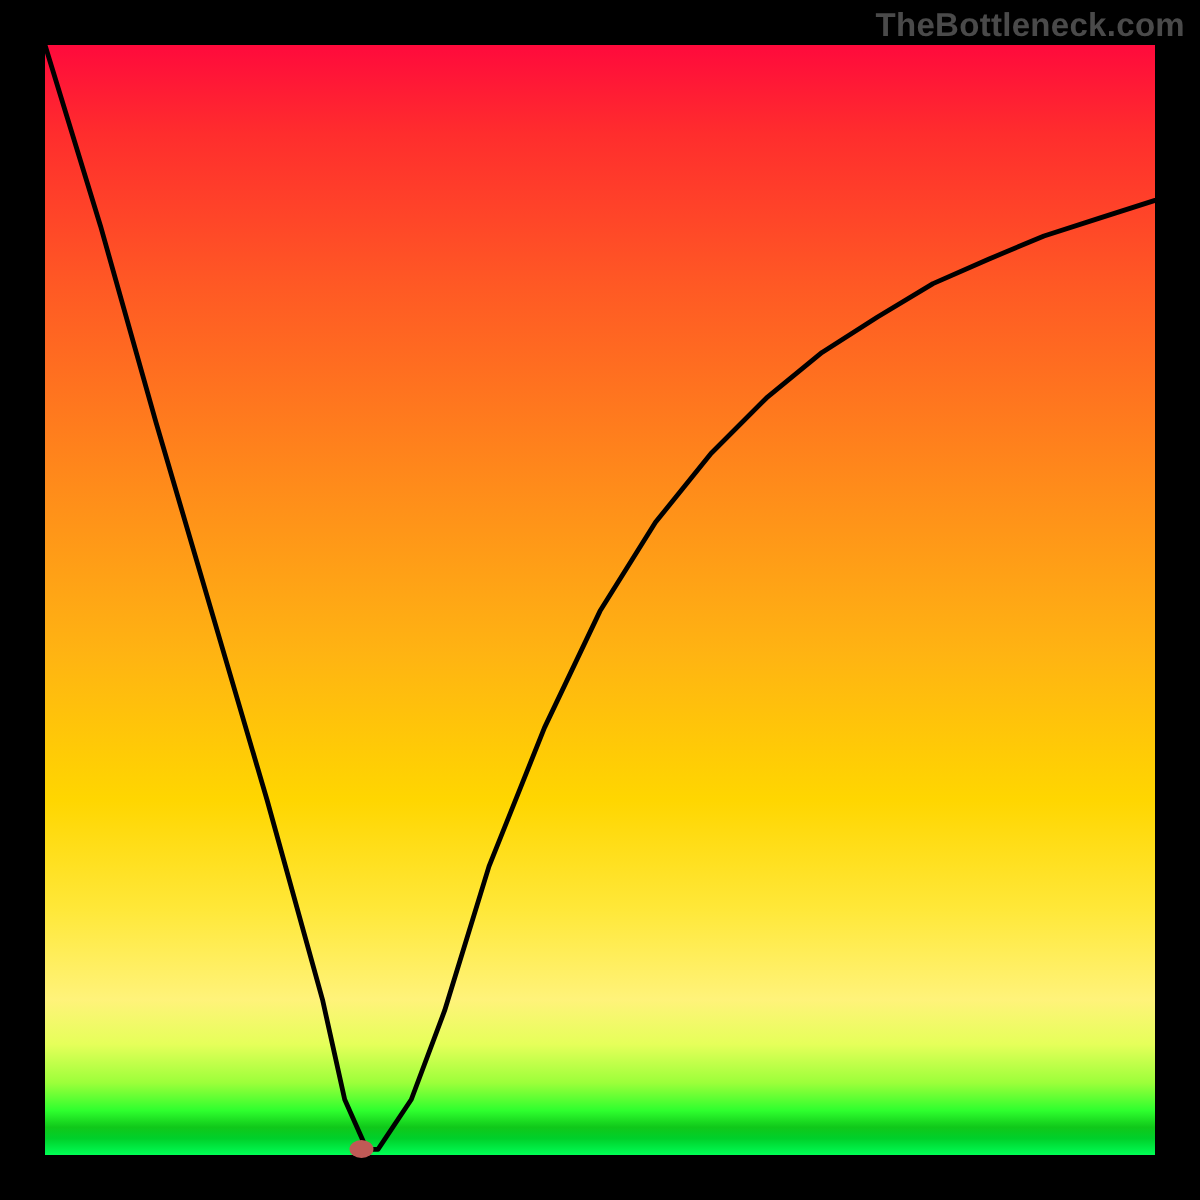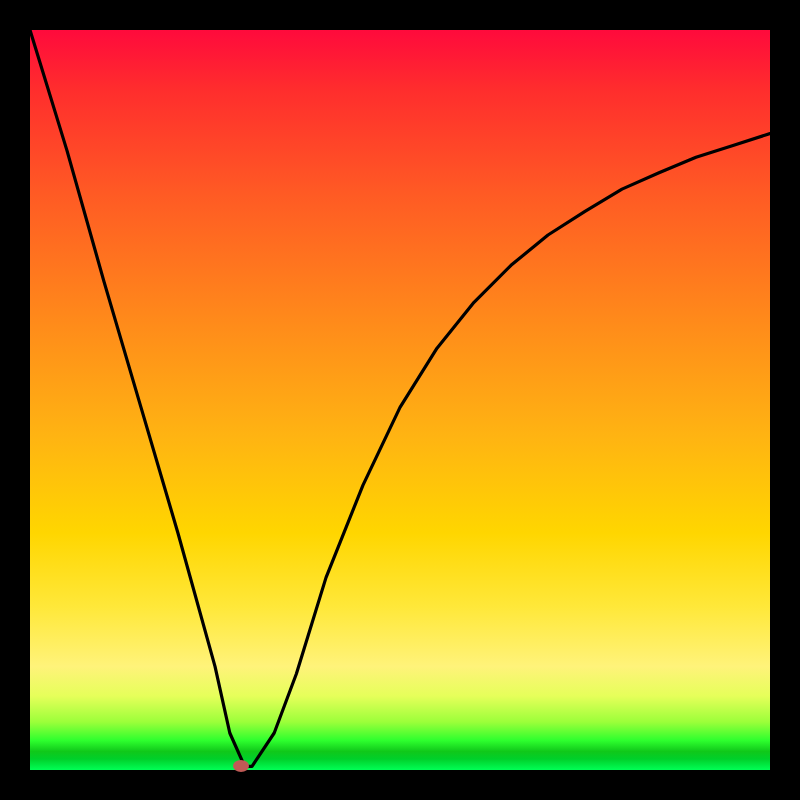--- a/index.html
+++ b/index.html
@@ -68,13 +68,14 @@
 </head>
 <body>
 
 <div class="frame">
   <div class="plot">
     <svg class="curve" viewBox="0 0 740 740" preserveAspectRatio="none">
       <path id="curve-path" d="M0.00 0.00 L37.00 120.62 L74.00 251.60 L111.00 377.40 L148.00 503.20 L185.00 636.40 L199.80 703.00 L214.60 736.30 L222.00 736.30 L244.20 703.00 L266.40 643.80 L296.00 547.60 L333.00 455.10 L370.00 377.40 L407.00 318.20 L444.00 272.32 L481.00 235.32 L518.00 204.98 L555.00 181.30 L592.00 159.10 L629.00 142.82 L666.00 127.28 L703.00 115.44 L740.00 103.60" fill="none" stroke="#000" stroke-width="3.2" stroke-linejoin="round" stroke-linecap="round"></path>
     </svg>
     <div class="marker" id="marker" style="left: 210.9px; top: 736.3px; background: rgb(192, 90, 86);"></div>
   </div>
+  <div class="attribution">TheBottleneck.com</div>
 </div>
 
 </body></html>

